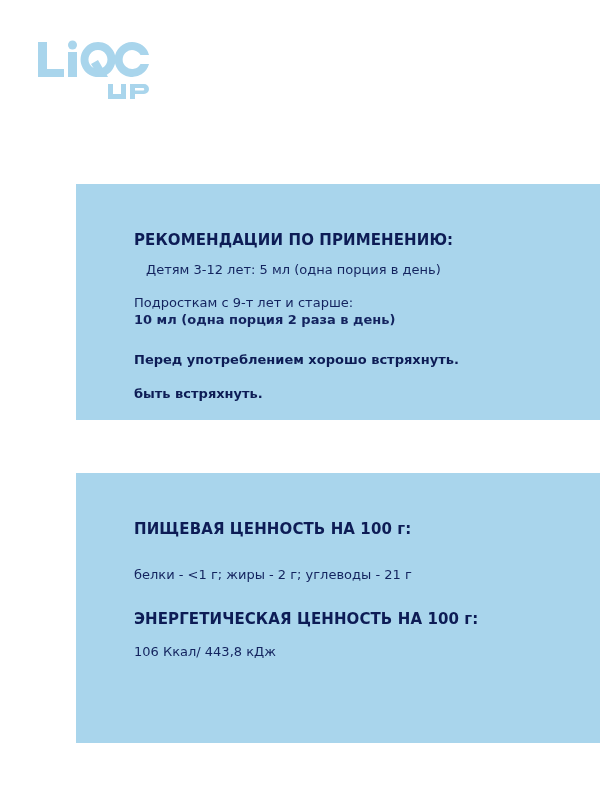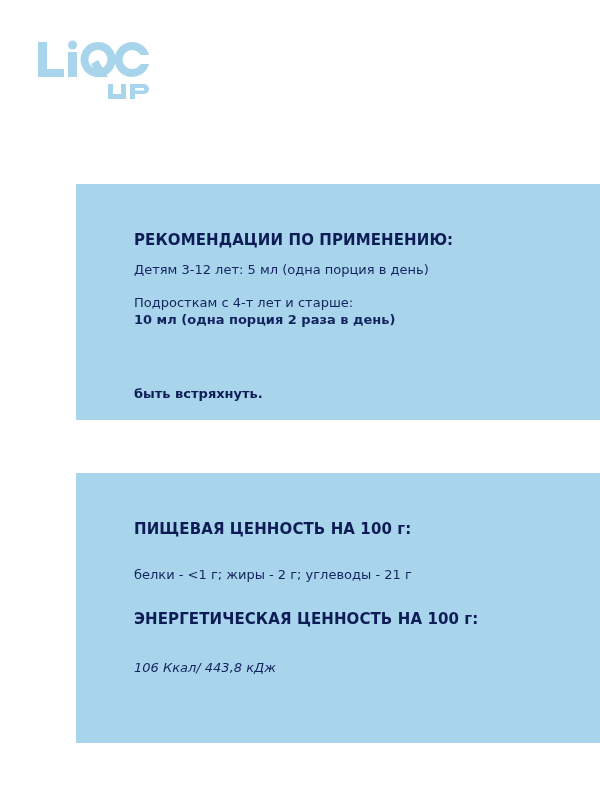--- a/index.html
+++ b/index.html
@@ -48,24 +48,25 @@
 
     <path d="M94 2 a17.5 17.5 0 1 0 17 22 h-8.5 a9.5 9.5 0 1 1 0 -9 h8.5 a17.5 17.5 0 0 0 -17 -13 z" fill="#a9d5ec"></path>
 
     <path d="M70 44 h5 v10 h8 v-10 h5 v15 h-18 z" fill="#a9d5ec"></path>
     <path d="M92 44 h14 a4.5 4.5 0 0 1 0 10 h-9 v5 h-5 z M97 48 v2.5 h8 a1.25 1.25 0 0 0 0 -2.5 z" fill="#a9d5ec" fill-rule="evenodd"></path>
   </svg>
 </div>
 
 <section class="box box1">
   <div class="heading" style="top:47px;">РЕКОМЕНДАЦИИ ПО ПРИМЕНЕНИЮ:</div>
-  <div class="text" style="top:77px;">Детям 3-12 лет: 5 мл (одна порция в день)</div>
-  <div class="text" style="top:110px;">Подросткам с 4-т лет и старше:</div>
+  <div class="text" style="top:77px;margin-left:12px;">Детям 3-12 лет: 5 мл (одна порция в день)</div>
+  <div class="text" style="top:110px;">Подросткам с 9-т лет и старше:</div>
   <div class="text" style="top:127px;font-weight:bold;">10 мл (одна порция 2 раза в день)</div>
+  <div class="bold-note" style="top:167px;">Перед употреблением хорошо встряхнуть.</div>
   <div class="bold-note" style="top:201px;">быть встряхнуть.</div>
 </section>
 
 <section class="box box2">
   <div class="heading" style="top:47px;">ПИЩЕВАЯ ЦЕННОСТЬ НА 100 г:</div>
   <div class="text" style="top:93px;">белки - &lt;1 г; жиры - 2 г; углеводы - 21 г</div>
   <div class="heading" style="top:137px;">ЭНЕРГЕТИЧЕСКАЯ ЦЕННОСТЬ НА 100 г:</div>
-  <div class="text" style="top:186px;font-style:italic;">106 Ккал/ 443,8 кДж</div>
+  <div class="text" style="top:170px;">106 Ккал/ 443,8 кДж</div>
 </section>
 
 </body></html>

